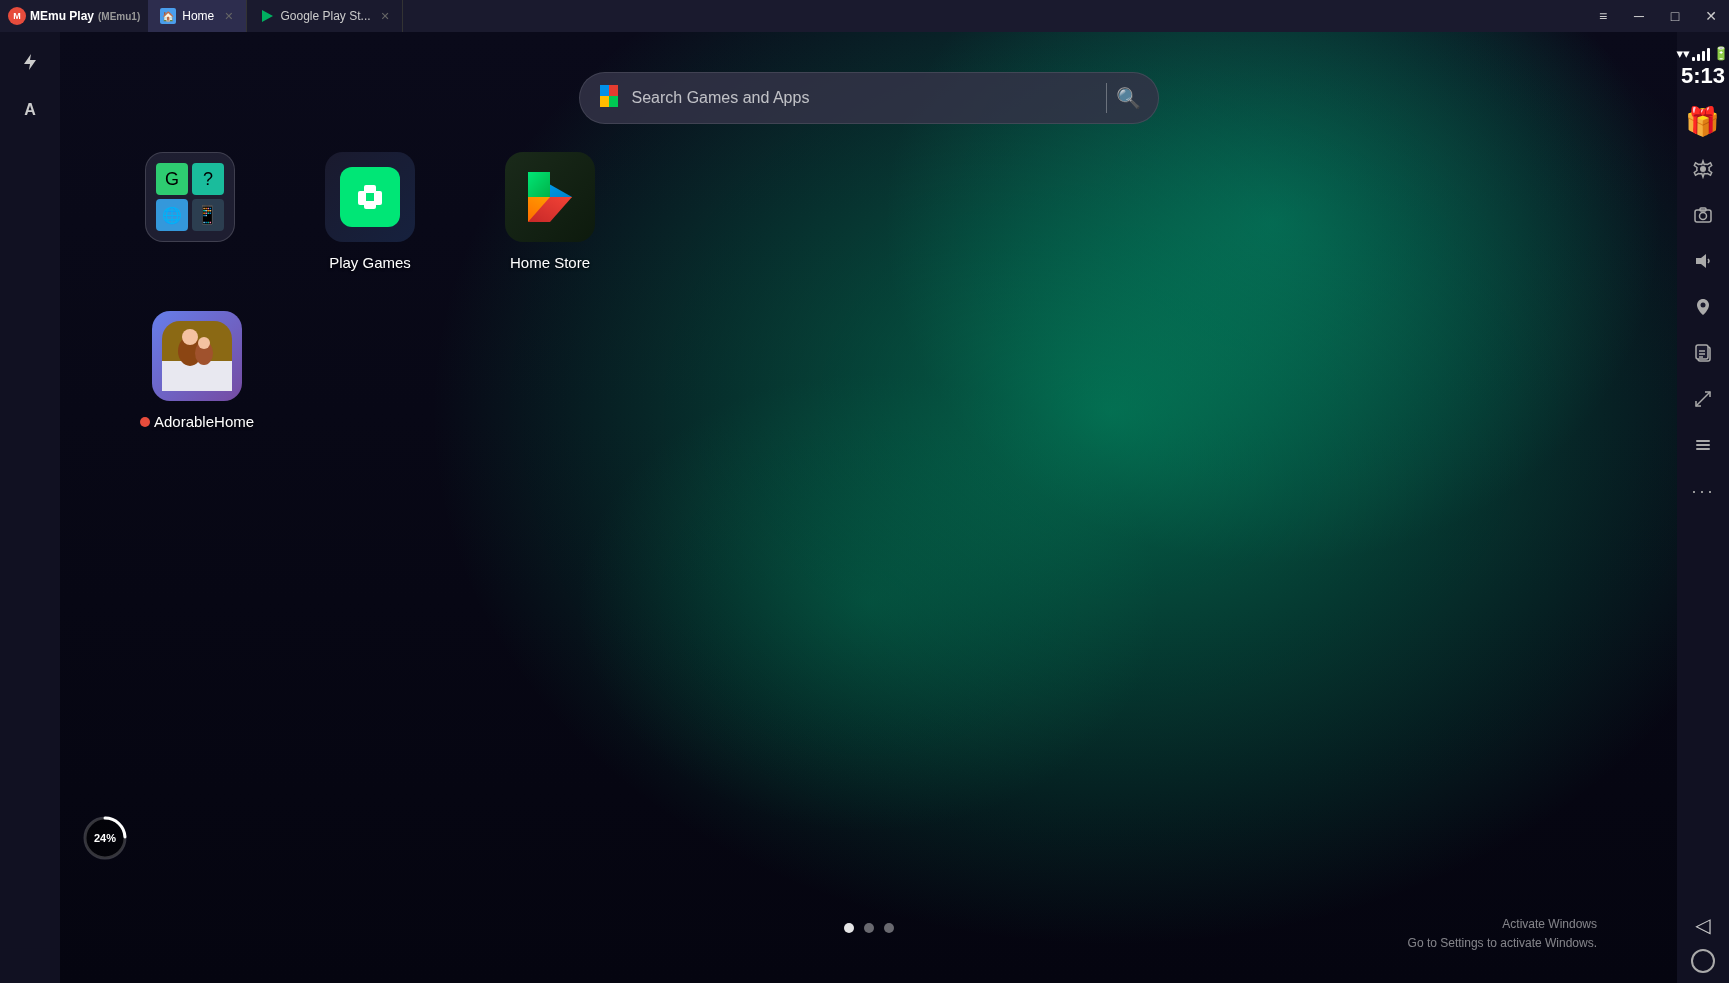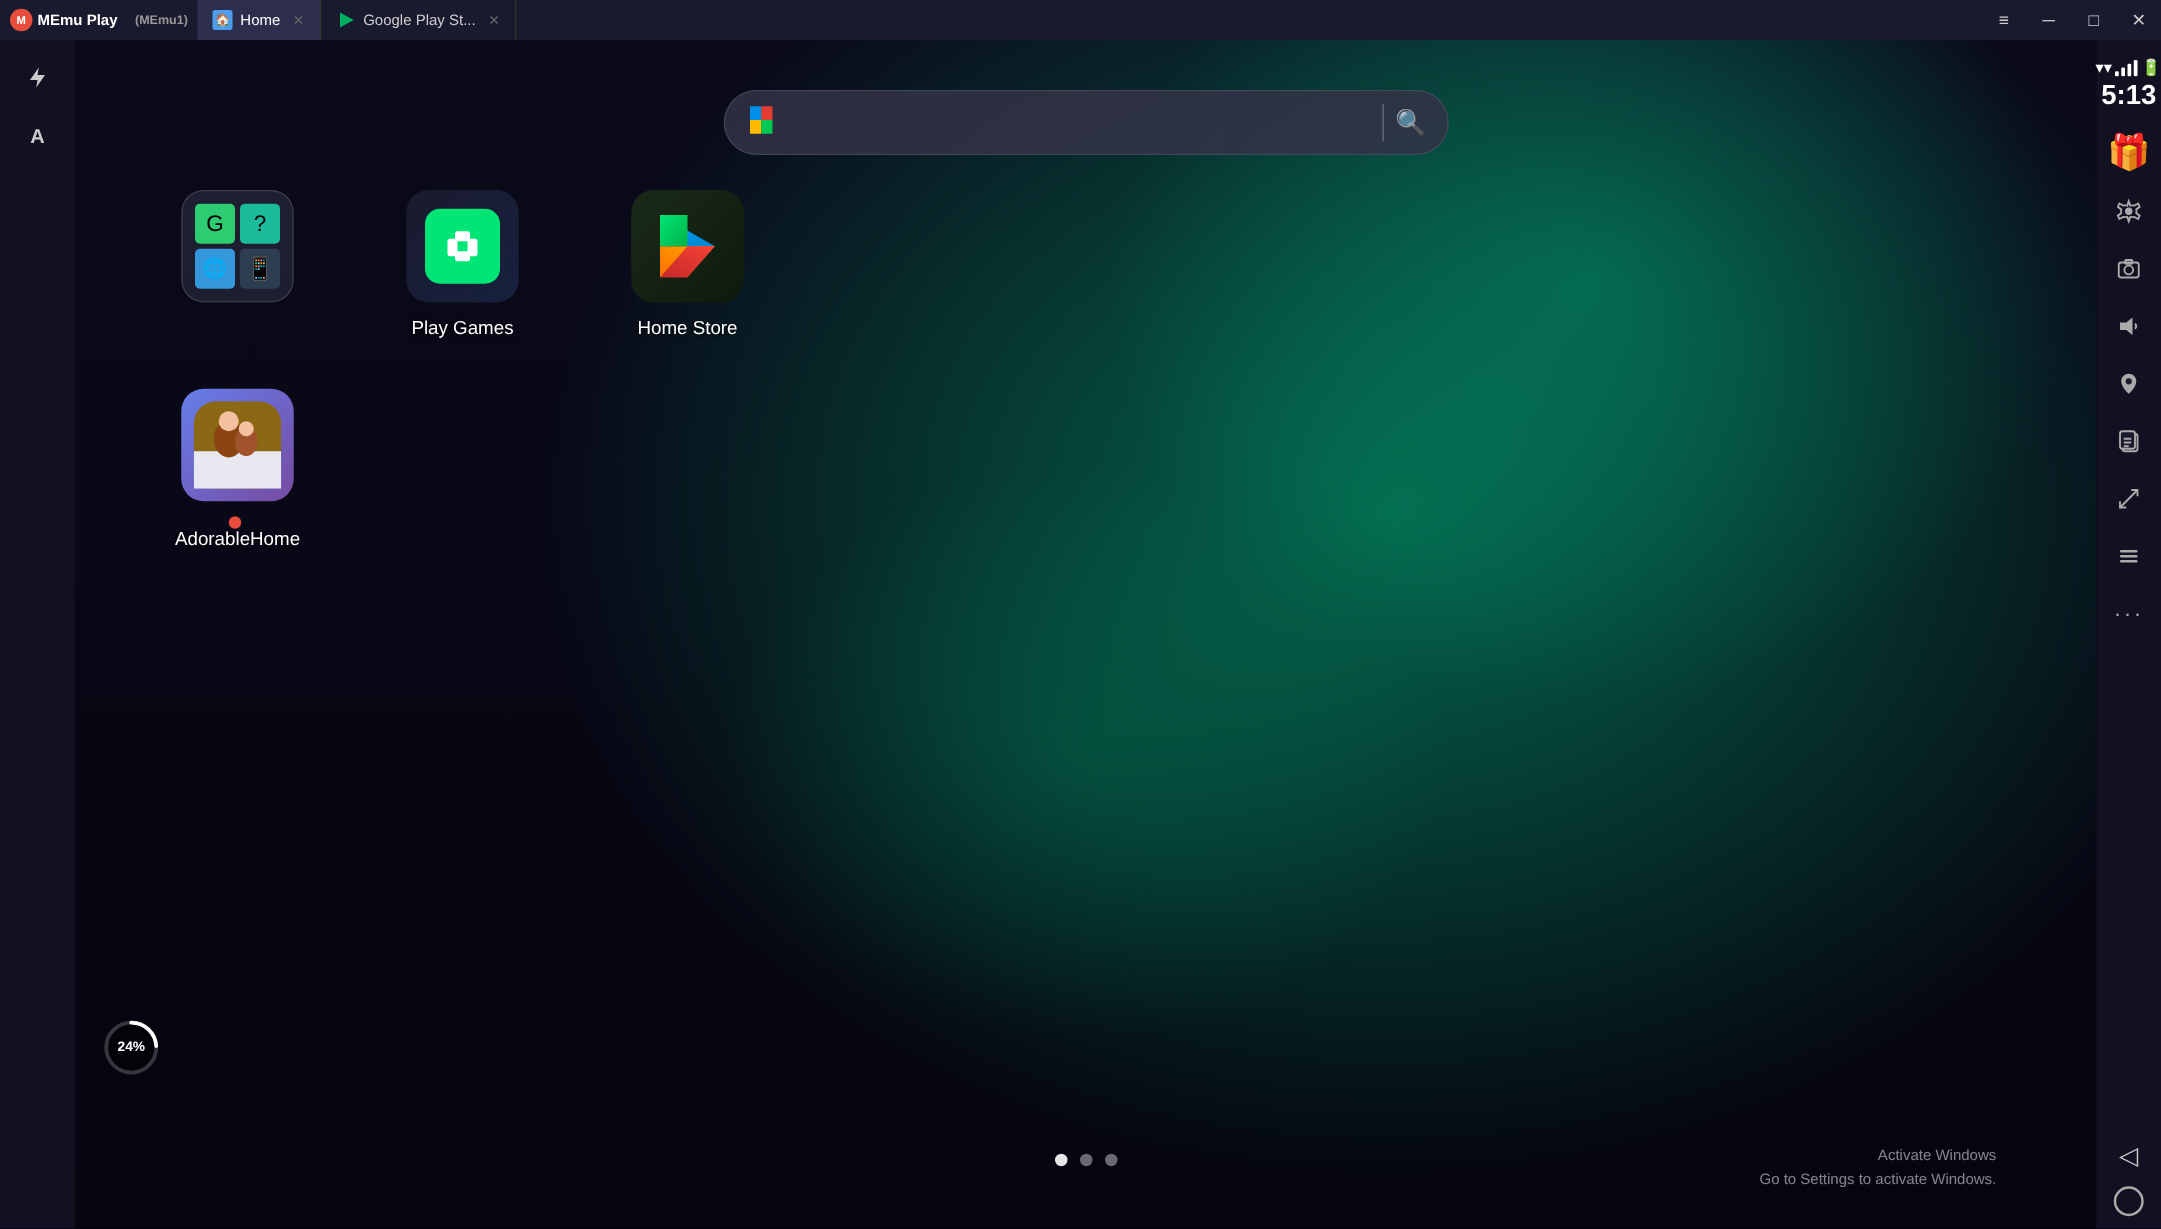--- a/index.html
+++ b/index.html
@@ -319,21 +319,20 @@
       background: #e74c3c;
       border-radius: 50%;
       display: inline-block;
       margin-right: 4px;
     }
     .app-label-with-dot {
       display: flex; align-items: center;
       color: #fff;
       font-size: 15px;
       text-shadow: 0 1px 3px rgba(0,0,0,0.8);
-      flex-direction: column;
     }
 
     
     #page-indicators {
       position: absolute;
       bottom: 50px;
       left: 50%;
       transform: translateX(-50%);
       display: flex;
       gap: 10px;
@@ -398,21 +397,21 @@
       border-radius: 1px;
     }
   </style>
 </head>
 <body>
 
 <div id="titlebar">
   <div id="titlebar-logo">
     <span class="memu-logo-circle">M</span>
     <span>MEmu Play</span>
-    <span style="font-size:10px;color:#999;margin-left:10px;">(MEmu1)</span>
+    <span style="font-size:10px;color:#999;margin-left:0;">(MEmu1)</span>
   </div>
 
   <div class="tab active">
     <div class="tab-icon-home">🏠</div>
     <span>Home</span>
     <span style="color:#666;font-size:11px;margin-left:4px;cursor:pointer;">✕</span>
   </div>
   <div class="tab">
     <div class="tab-icon-play">
       <svg width="14" height="14" viewBox="0 0 14 14">
@@ -536,20 +535,21 @@
   <div id="search-bar">
     <div>
       <svg width="26" height="26" viewBox="0 0 26 26">
         <polygon points="4,2 22,13 4,24" fill="#00c853"></polygon>
         <polygon points="4,2 13,2 13,13 4,13" fill="#0090ea"></polygon>
         <polygon points="13,2 22,2 22,13 13,13" fill="#e43c30"></polygon>
         <polygon points="4,13 13,13 13,24 4,24" fill="#ffbb00"></polygon>
         <polygon points="13,13 22,13 22,24 13,24" fill="#00c853"></polygon>
       </svg>
     </div>
+    <span class="search-input-text">Search Games and Apps</span>
     <div class="search-divider"></div>
     <span class="search-icon-btn">🔍</span>
   </div>
 
   <div id="app-grid">
 
     <div class="app-row">
 
       <div class="app-item">
         <div class="folder-icon">

